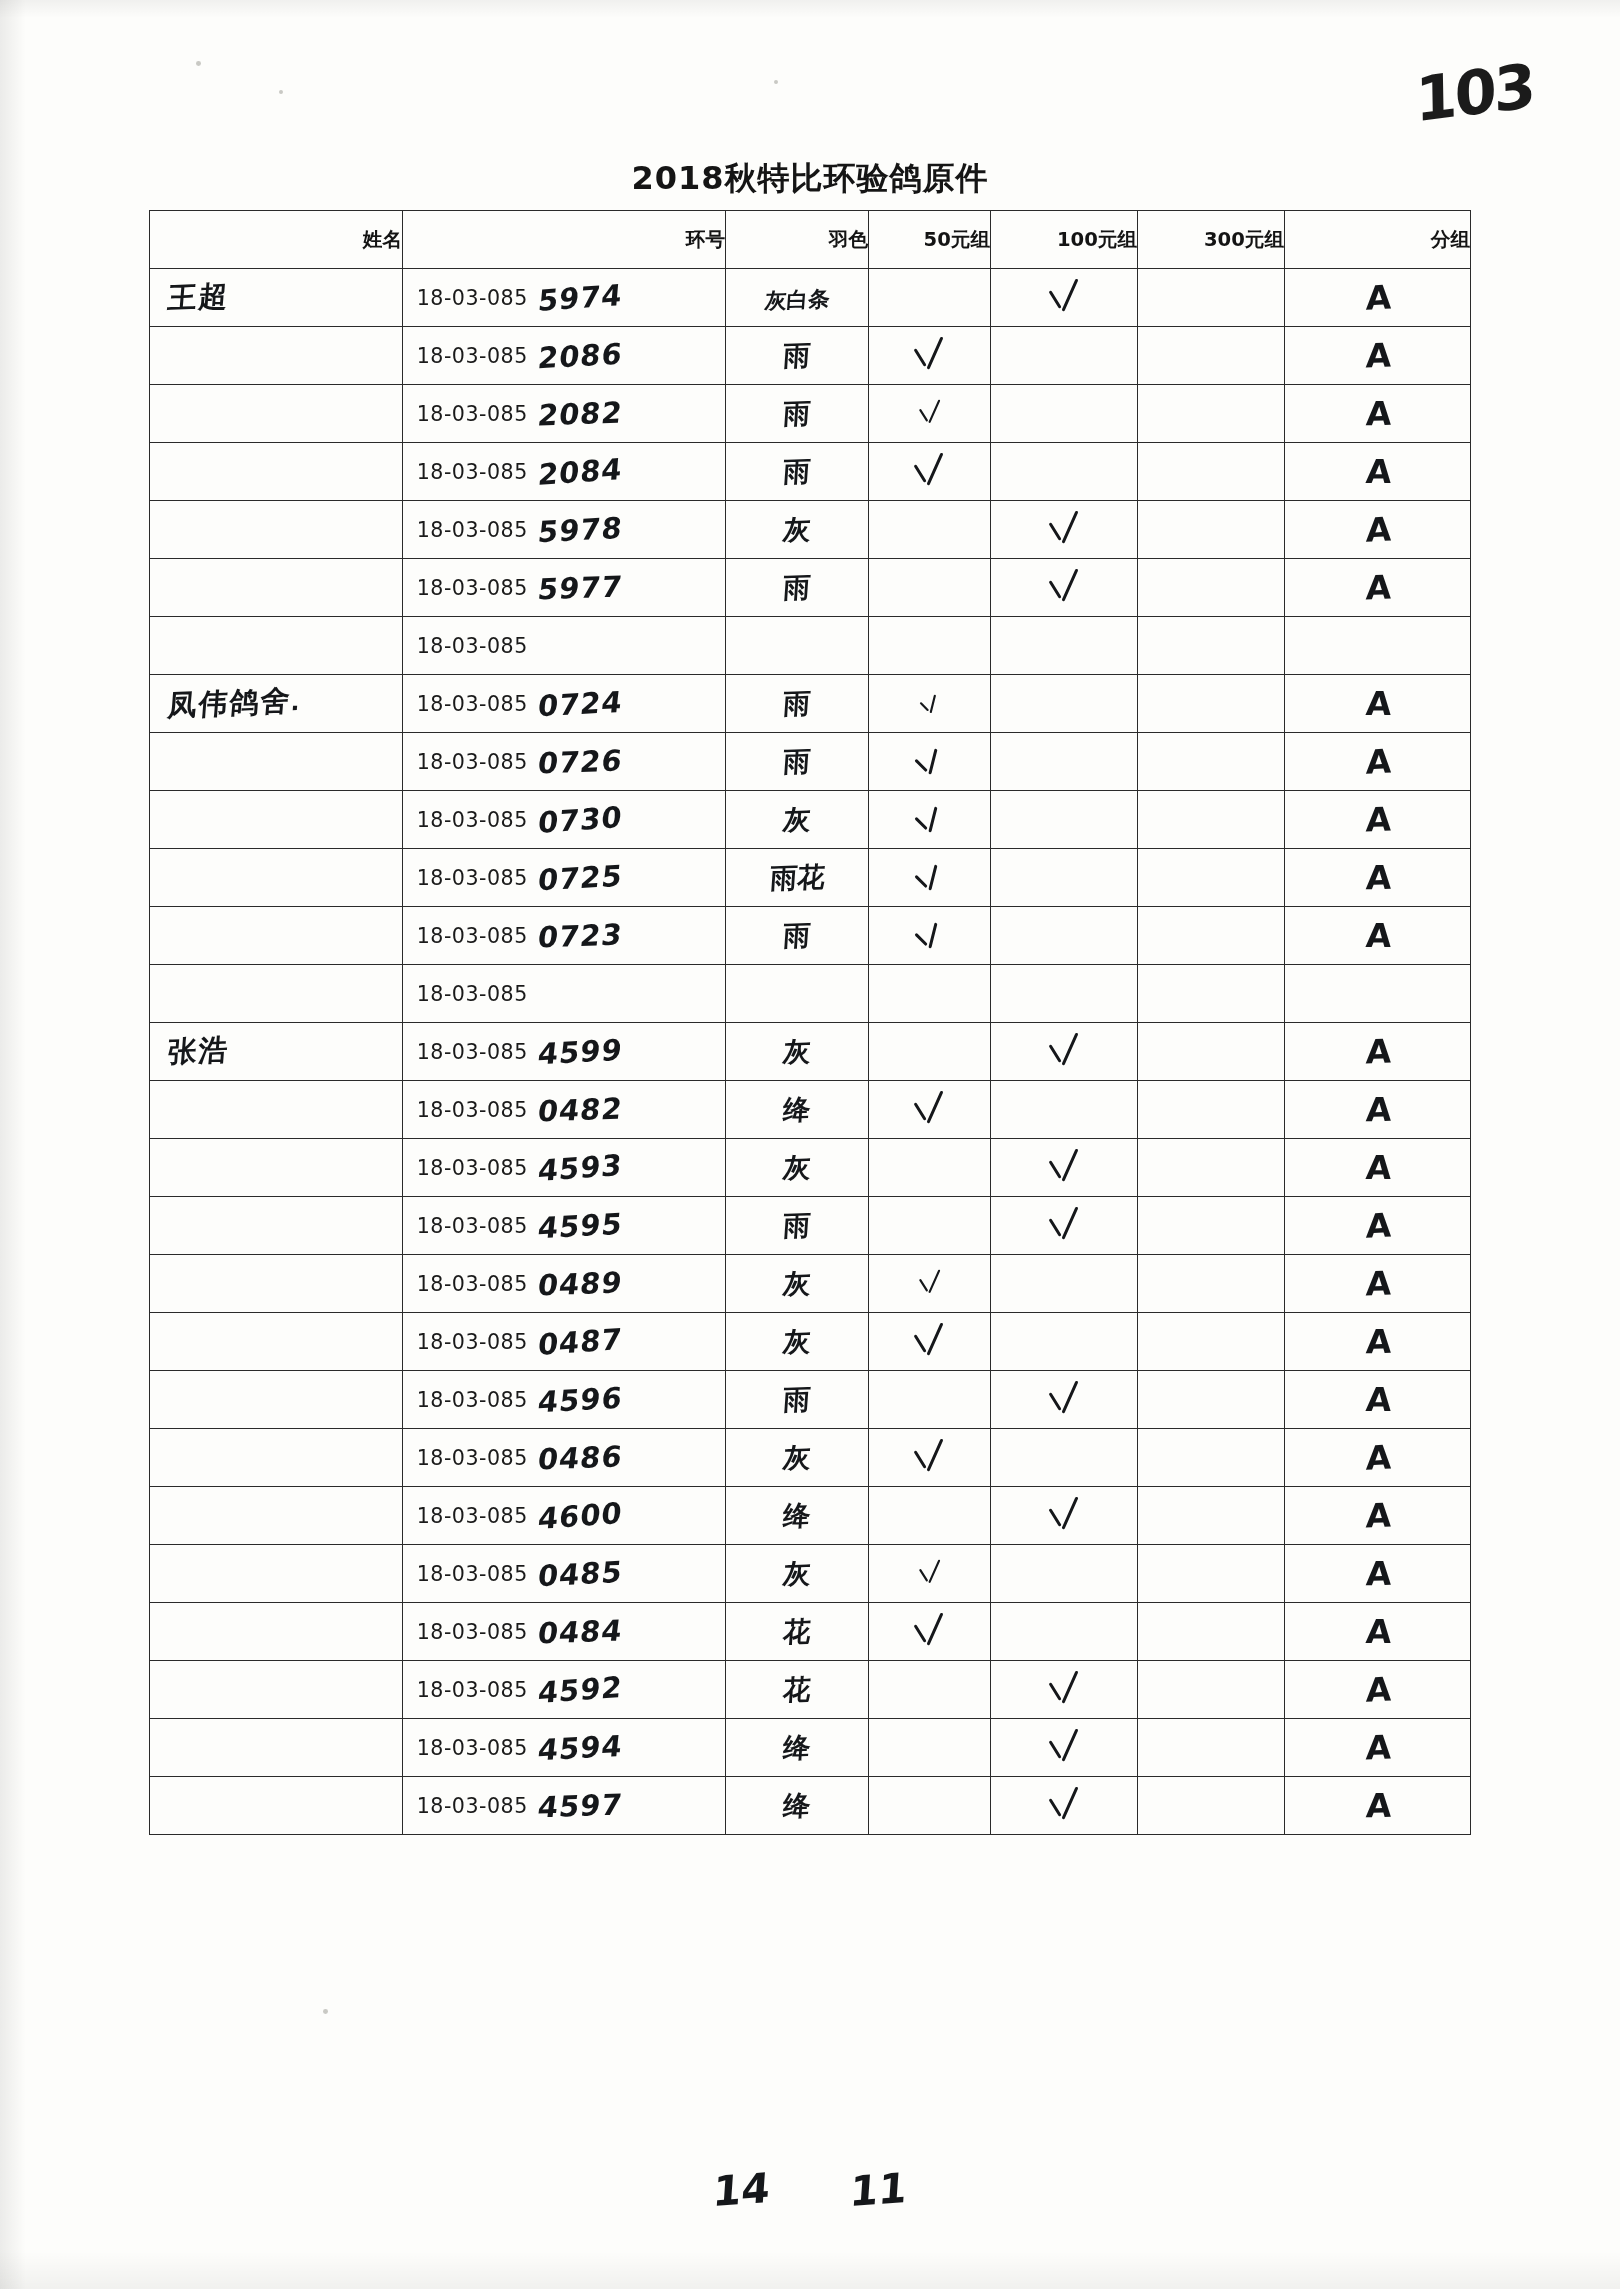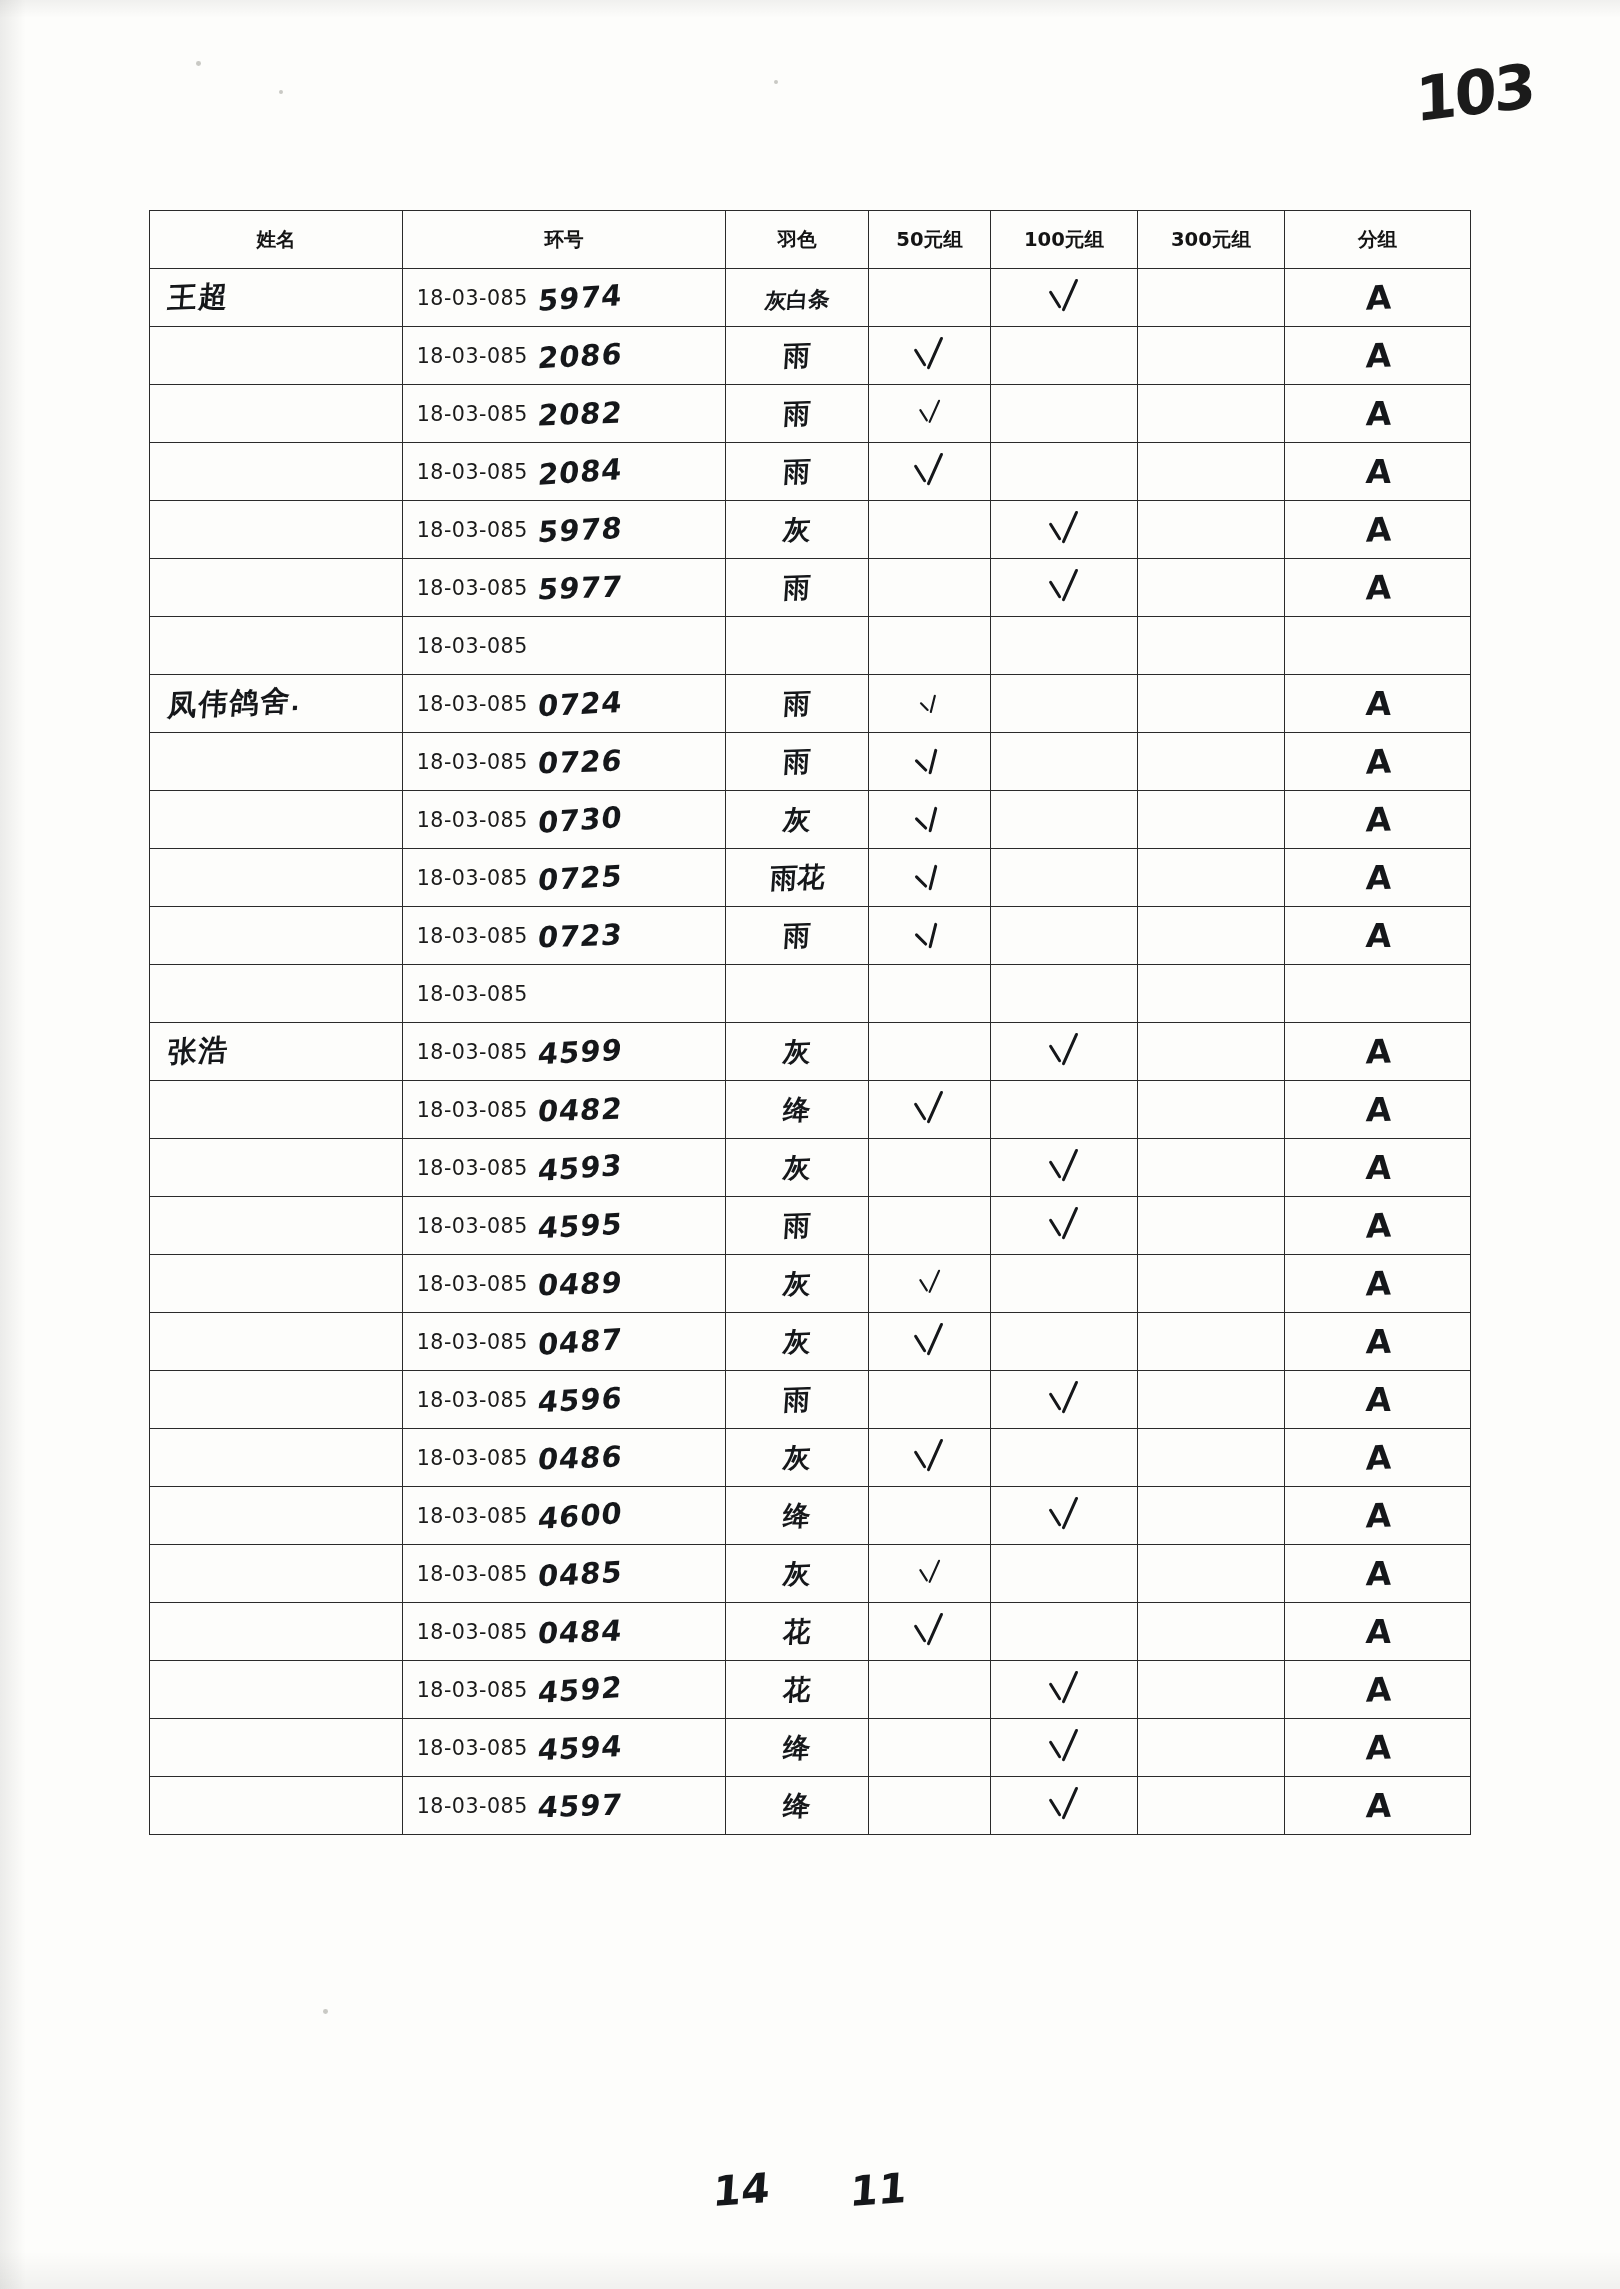--- a/index.html
+++ b/index.html
@@ -78,21 +78,21 @@
     padding: 0;
     vertical-align: middle;
     position: relative;
   }
   thead th {
     font-family: "DejaVu Sans", sans-serif;
     font-size: 19.6px;
     font-weight: 600;
     color: #141414;
     height: 51px;
-    text-align: center;
+    text-align: right;
   }
   
   col.c-name   { width: 253px; }
   col.c-ring   { width: 323px; }
   col.c-color  { width: 143px; }
   col.c-g50    { width: 122px; }
   col.c-g100   { width: 147px; }
   col.c-g300   { width: 147px; }
   col.c-group  { width: 186px; }
 
@@ -215,20 +215,21 @@
   <div class="scan-edge-top"></div>
   <div class="scan-edge-bottom"></div>
 
   <div class="speck" style="left:196px;top:61px;width:4.9px;height:4.9px;"></div>
   <div class="speck" style="left:279px;top:90px;width:3.9px;height:3.9px;"></div>
   <div class="speck" style="left:774px;top:80px;width:3.9px;height:3.9px;"></div>
   <div class="speck" style="left:323px;top:2009px;width:4.9px;height:4.9px;"></div>
 
   <div class="page-number">103</div>
 
+  <div class="doc-title">2018秋特比环验鸽原件</div>
 
   <table class="grid">
     <colgroup>
       <col class="c-name">
         <col class="c-ring">
         <col class="c-color">
       <col class="c-g50">
         <col class="c-g100">
         <col class="c-g300">
         <col class="c-group">

